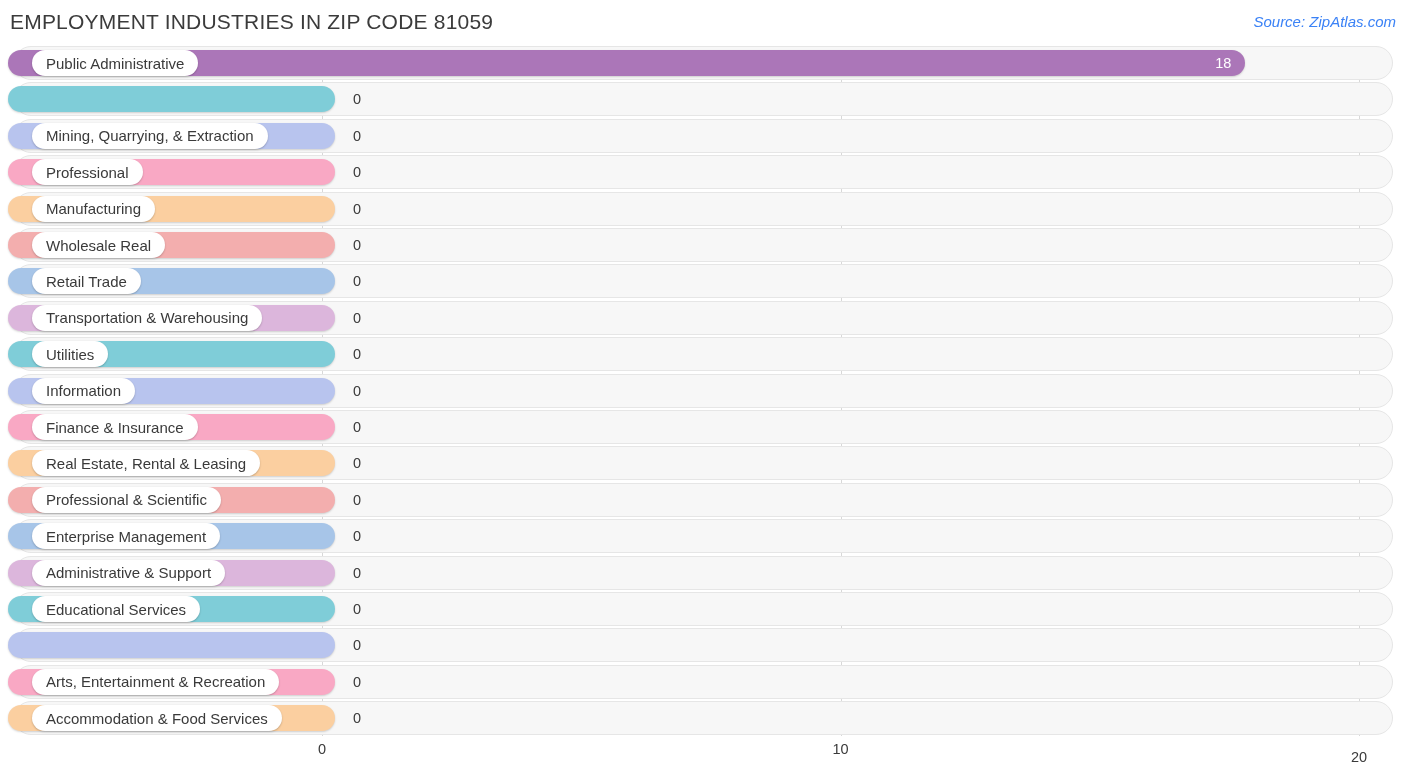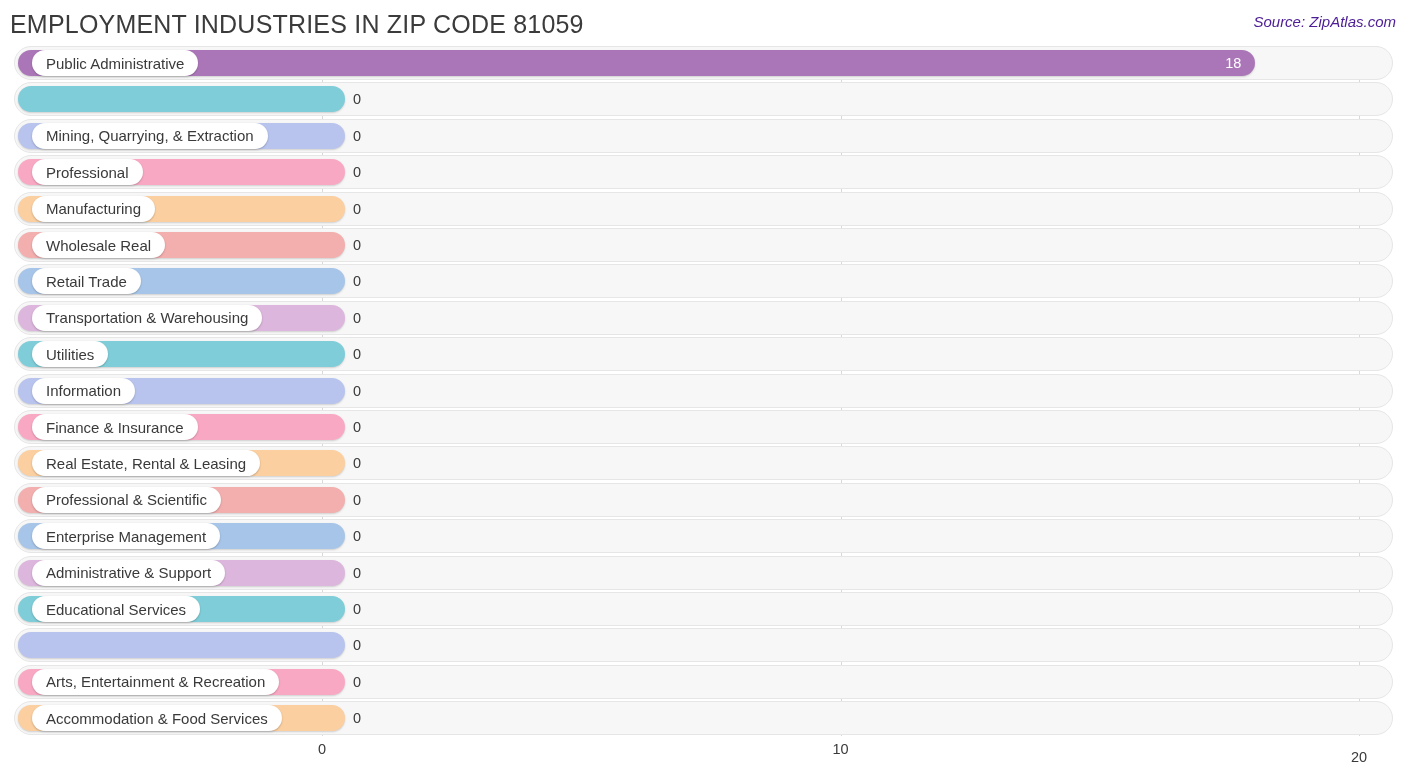--- a/index.html
+++ b/index.html
@@ -20,32 +20,32 @@
   #header {
     position: absolute;
     left: 0; top: 0;
     width: 1406px;
     height: 46px;
   }
   #chart-title {
     position: absolute;
     left: 10px;
     top: 10px;
-    font-size: 25px;
+    font-size: 21px;
     letter-spacing: 0.2px;
     color: #3b3b3b;
     white-space: nowrap;
   }
   #source-note {
     position: absolute;
     right: 10px;
     top: 13px;
     font-size: 15px;
     font-style: italic;
-    color: #4c1d95;
+    color: #3b82f6;
     white-space: nowrap;
   }
 
   
   #plot {
     position: absolute;
     left: 0;
     top: 46px;
     width: 1406px;
     height: 690px;
@@ -73,21 +73,21 @@
     top: 0;
     width: 1379px;
     height: 34px;
     background: #f7f7f7;
     border: 1px solid #e6e6e6;
     border-radius: 17px;
     box-sizing: border-box;
   }
   .bar {
     position: absolute;
-    left: 18px;
+    left: 8px;
     top: 4px;
     height: 26px;
     border-radius: 13px;
     box-shadow: 0 1px 2px rgba(0,0,0,0.17);
   }
   .bar-value-in {
     position: absolute;
     right: 14px;
     top: 50%;
     transform: translateY(-50%);

